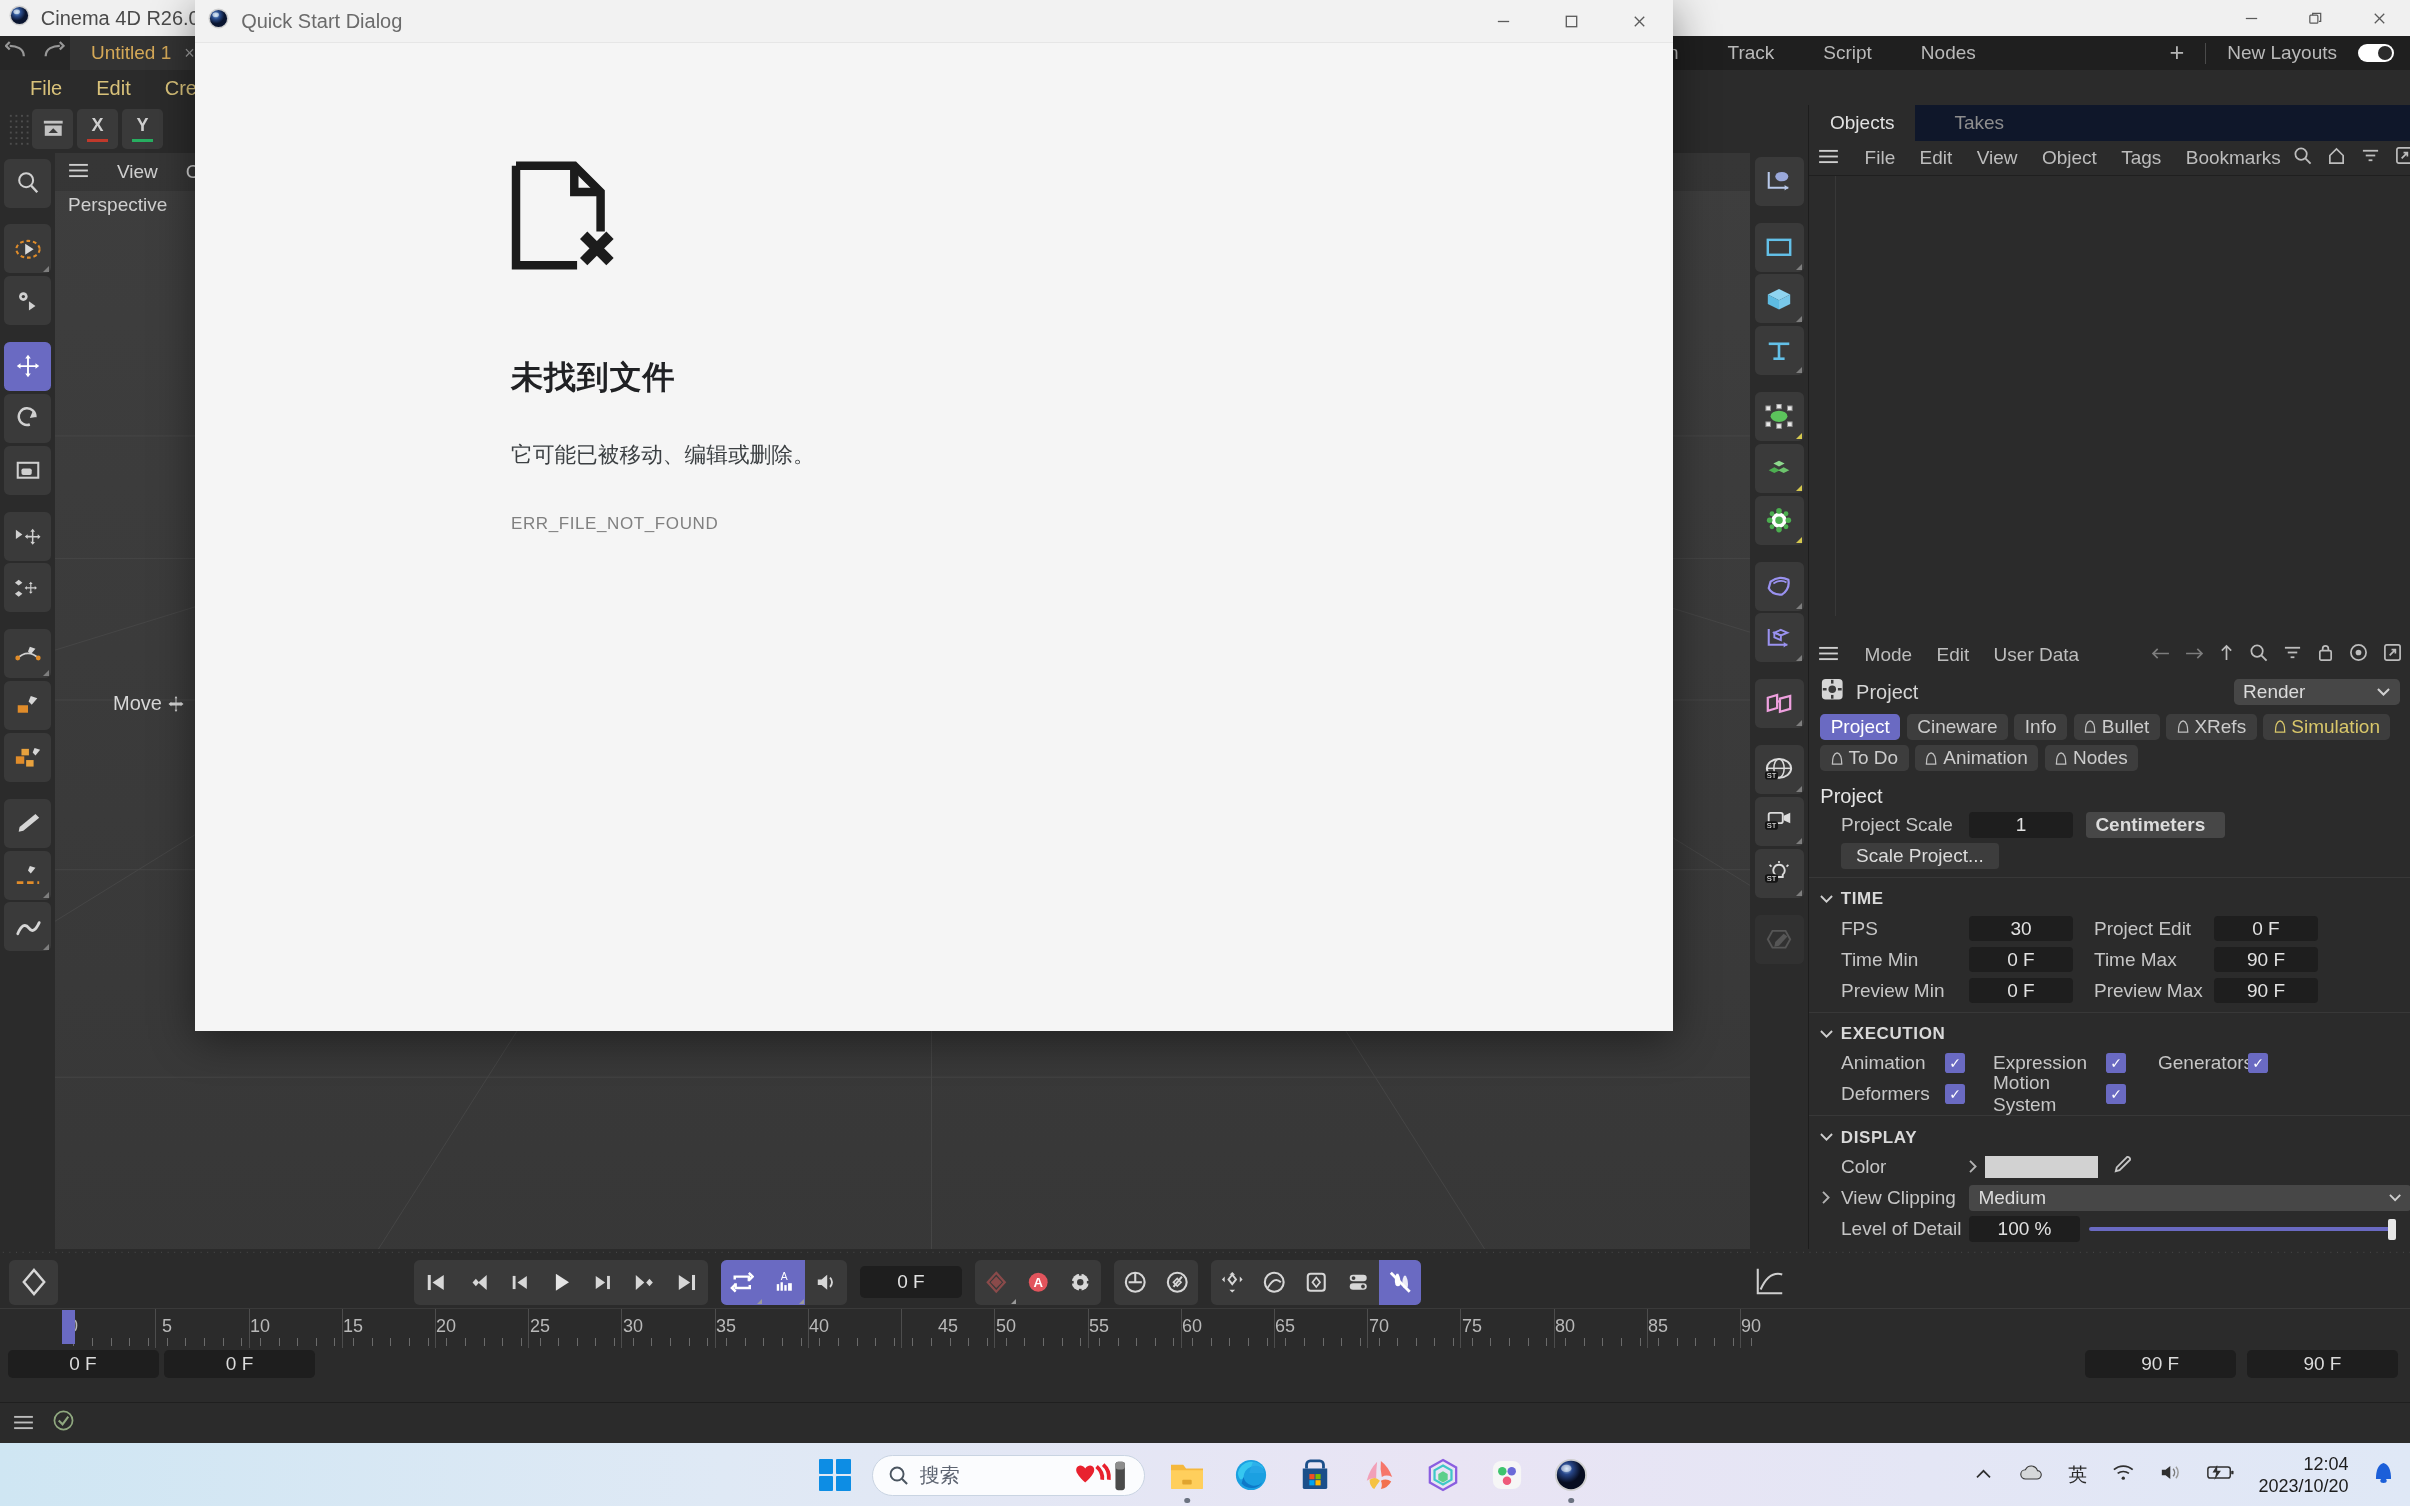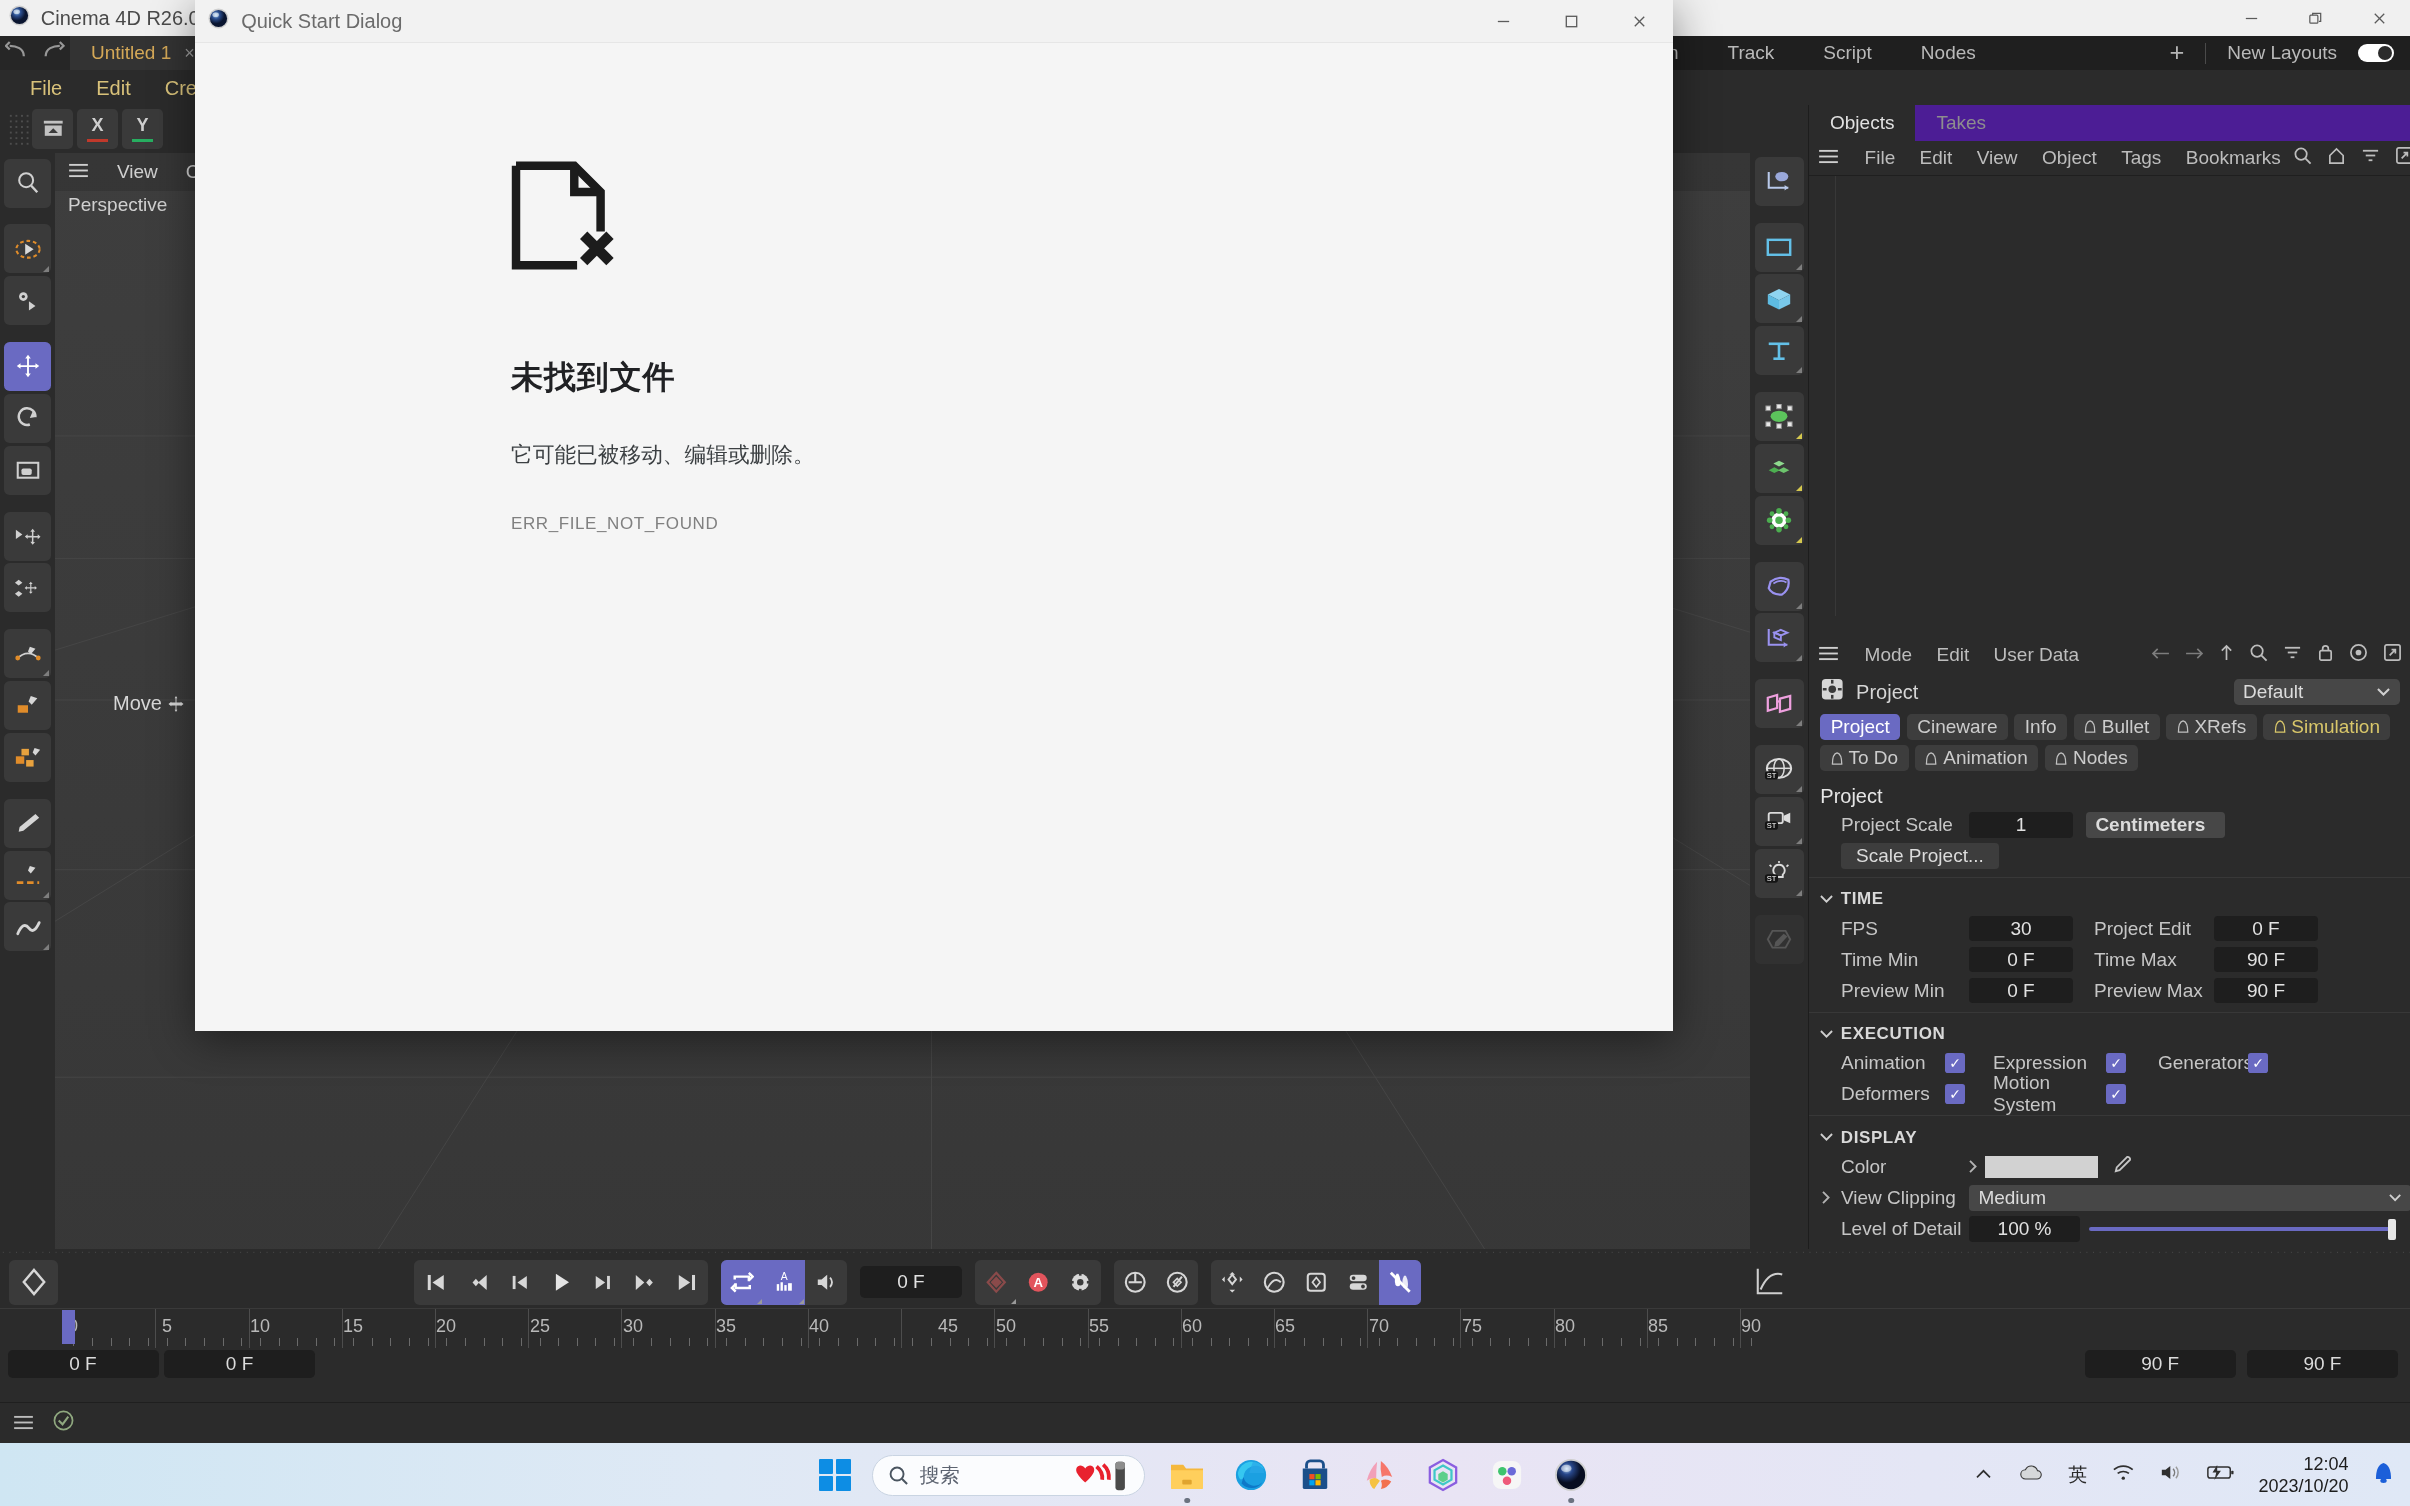--- a/index.html
+++ b/index.html
@@ -65,21 +65,21 @@
   .move-badge { position:absolute; left:58px; top:539px; color:#d7d7d7; font-size:20px; display:flex; align-items:center; gap:5.6px;}
 
   
   .right-strip { position:absolute; right:603px; top:153px; width:58px; bottom:130px; background:#2b2b2b; display:flex; flex-direction:column; align-items:center; padding-top:3.8px; gap:2.8px;}
   .rtool { width:49px; height:49px; border-radius:5.6px; background:#3a3a3a; display:flex; align-items:center; justify-content:center; position:relative; }
   .rtool .corner { position:absolute; right:1.9px; bottom:1.9px; width:0;height:0;border-left:6.6px solid transparent;border-bottom:6.6px solid #7e7e7e;}
   .rtool .corner.y { border-bottom-color:#d5c84e; }
 
   
   .right-panel { position:absolute; right:0; top:105px; width:603px; bottom:130px; background:#2b2b2b; border-left:0.9px solid #1d1d1d;}
-  .panel-tabs { height:36px; display:flex; align-items:flex-end; background:#4c1d95; }
+  .panel-tabs { height:36px; display:flex; align-items:flex-end; background:#0f172a;gap:18px; }
   .ptab { padding:6.6px 21px 7.5px; font-size:19px; color:#8e8e8e; }
   .ptab.active { background:#2b2b2b; color:#e2e2e2; }
   .panel-menu { height:34px; display:flex; align-items:center; gap:0; padding:0 9.4px; color:#bdbdbd; font-size:19px; }
   .panel-menu .hb { margin-right:13px; }
   .panel-menu span.mi { padding:0 12.2px; }
   .panel-menu .icons { margin-left:auto; display:flex; align-items:center; gap:15px; }
   .objects-body { height:441px; background:#2b2b2b; border-top:0.9px solid #1f1f1f; position:relative; }
   .objects-body:before { content:''; position:absolute; left:26px; top:0; bottom:0; width:0.9px; background:#383838; }
 
   .attr-panel { position:absolute; left:0; right:0; top:533px; bottom:0; background:#2b2b2b; }
@@ -645,21 +645,21 @@
                 <g stroke="#3a3a3a" stroke-width="2.6">
                   <line x1="13" y1="3" x2="13" y2="7"></line>
                   <line x1="13" y1="19" x2="13" y2="23"></line>
                   <line x1="3" y1="13" x2="7" y2="13"></line>
                   <line x1="19" y1="13" x2="23" y2="13"></line>
                 </g>
               </svg>
           </span>
           <span class="name">Project</span>
           <span class="sel">
-            <b style="font-weight:normal">Default</b>
+            <b style="font-weight:normal">Render</b>
             <svg width="13" height="8.5" viewBox="0 0 14 9">
                 <path d="M1 1 L7 7 L13 1" fill="none" stroke="#cfcfcf" stroke-width="2.2"></path>
               </svg>
           </span>
         </div>
 
         <div class="chips">
           <span class="chip on">
               <b style="font-weight:normal">Project</b>
             </span>

